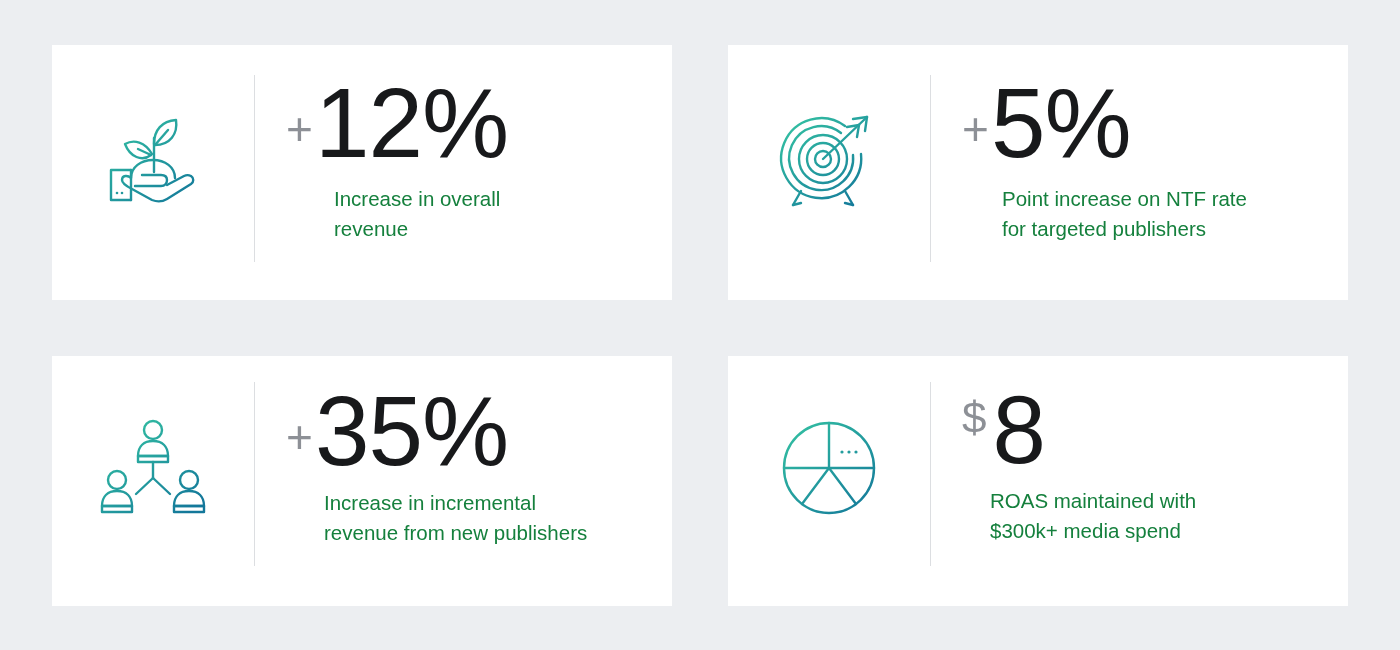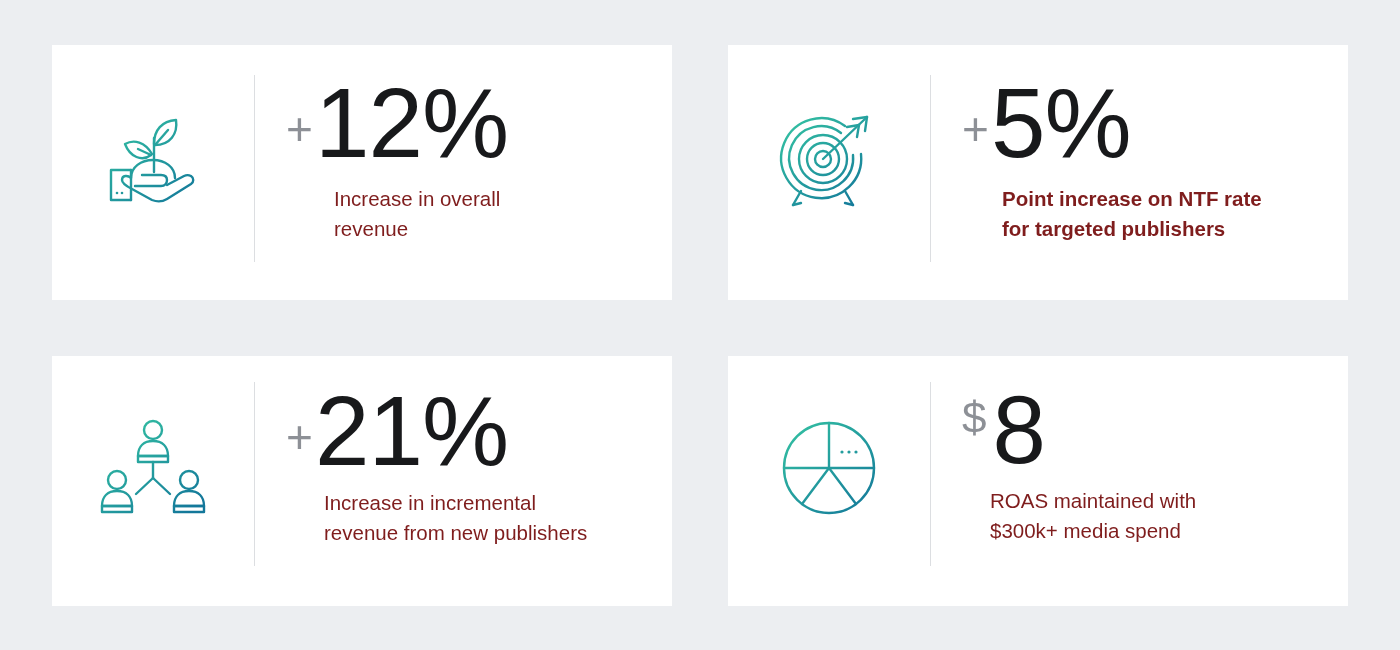--- a/index.html
+++ b/index.html
@@ -104,27 +104,27 @@
     color: #18191b;
     line-height: 1;
   }
   .value-main.currency { font-size: 96px; letter-spacing: 0; }
 
   .stat-caption {
     font-family: "Liberation Sans", sans-serif;
     font-size: 20.5px;
     font-weight: 400;
     line-height: 1.48;
-    color: #7f1d1d;
+    color: #15803d;
     white-space: pre-line;
     margin-top: 12px;
     padding-left: 48px;
   }
   .stat-card.row2 .stat-caption { padding-left: 38px; margin-top: 8px; }
-  .stat-card.card-5 .stat-caption { padding-left: 40px; font-weight: bold; }
+  .stat-card.card-5 .stat-caption { padding-left: 40px; }
   .stat-card.card-8 .stat-caption { padding-left: 28px; }
 </style>
 </head>
 <body>
 
 <div class="stats-grid">
 
   <div class="stat-card card-12">
     <div class="icon-col">
       <span class="stat-icon">
@@ -243,21 +243,21 @@
             <path d="M74 90 C74 80 80 75 89 75 C98 75 104 80 104 90 Z"></path>
             <path d="M74 90 L104 90 L104 96 L74 96 Z"></path>
           </g>
         </svg>
       </span>
     </div>
     <div class="divider"></div>
     <div class="content-col">
       <div class="value-row">
         <span class="value-prefix plus">+</span>
-        <span class="value-main">21%</span>
+        <span class="value-main">35%</span>
       </div>
       <div class="stat-caption">Increase in incremental
 revenue from new publishers</div>
     </div>
   </div>
 
   <div class="stat-card row2 card-8">
     <div class="icon-col">
       <span class="stat-icon">
         <svg width="106" height="106" viewBox="0 0 106 106" fill="none">

